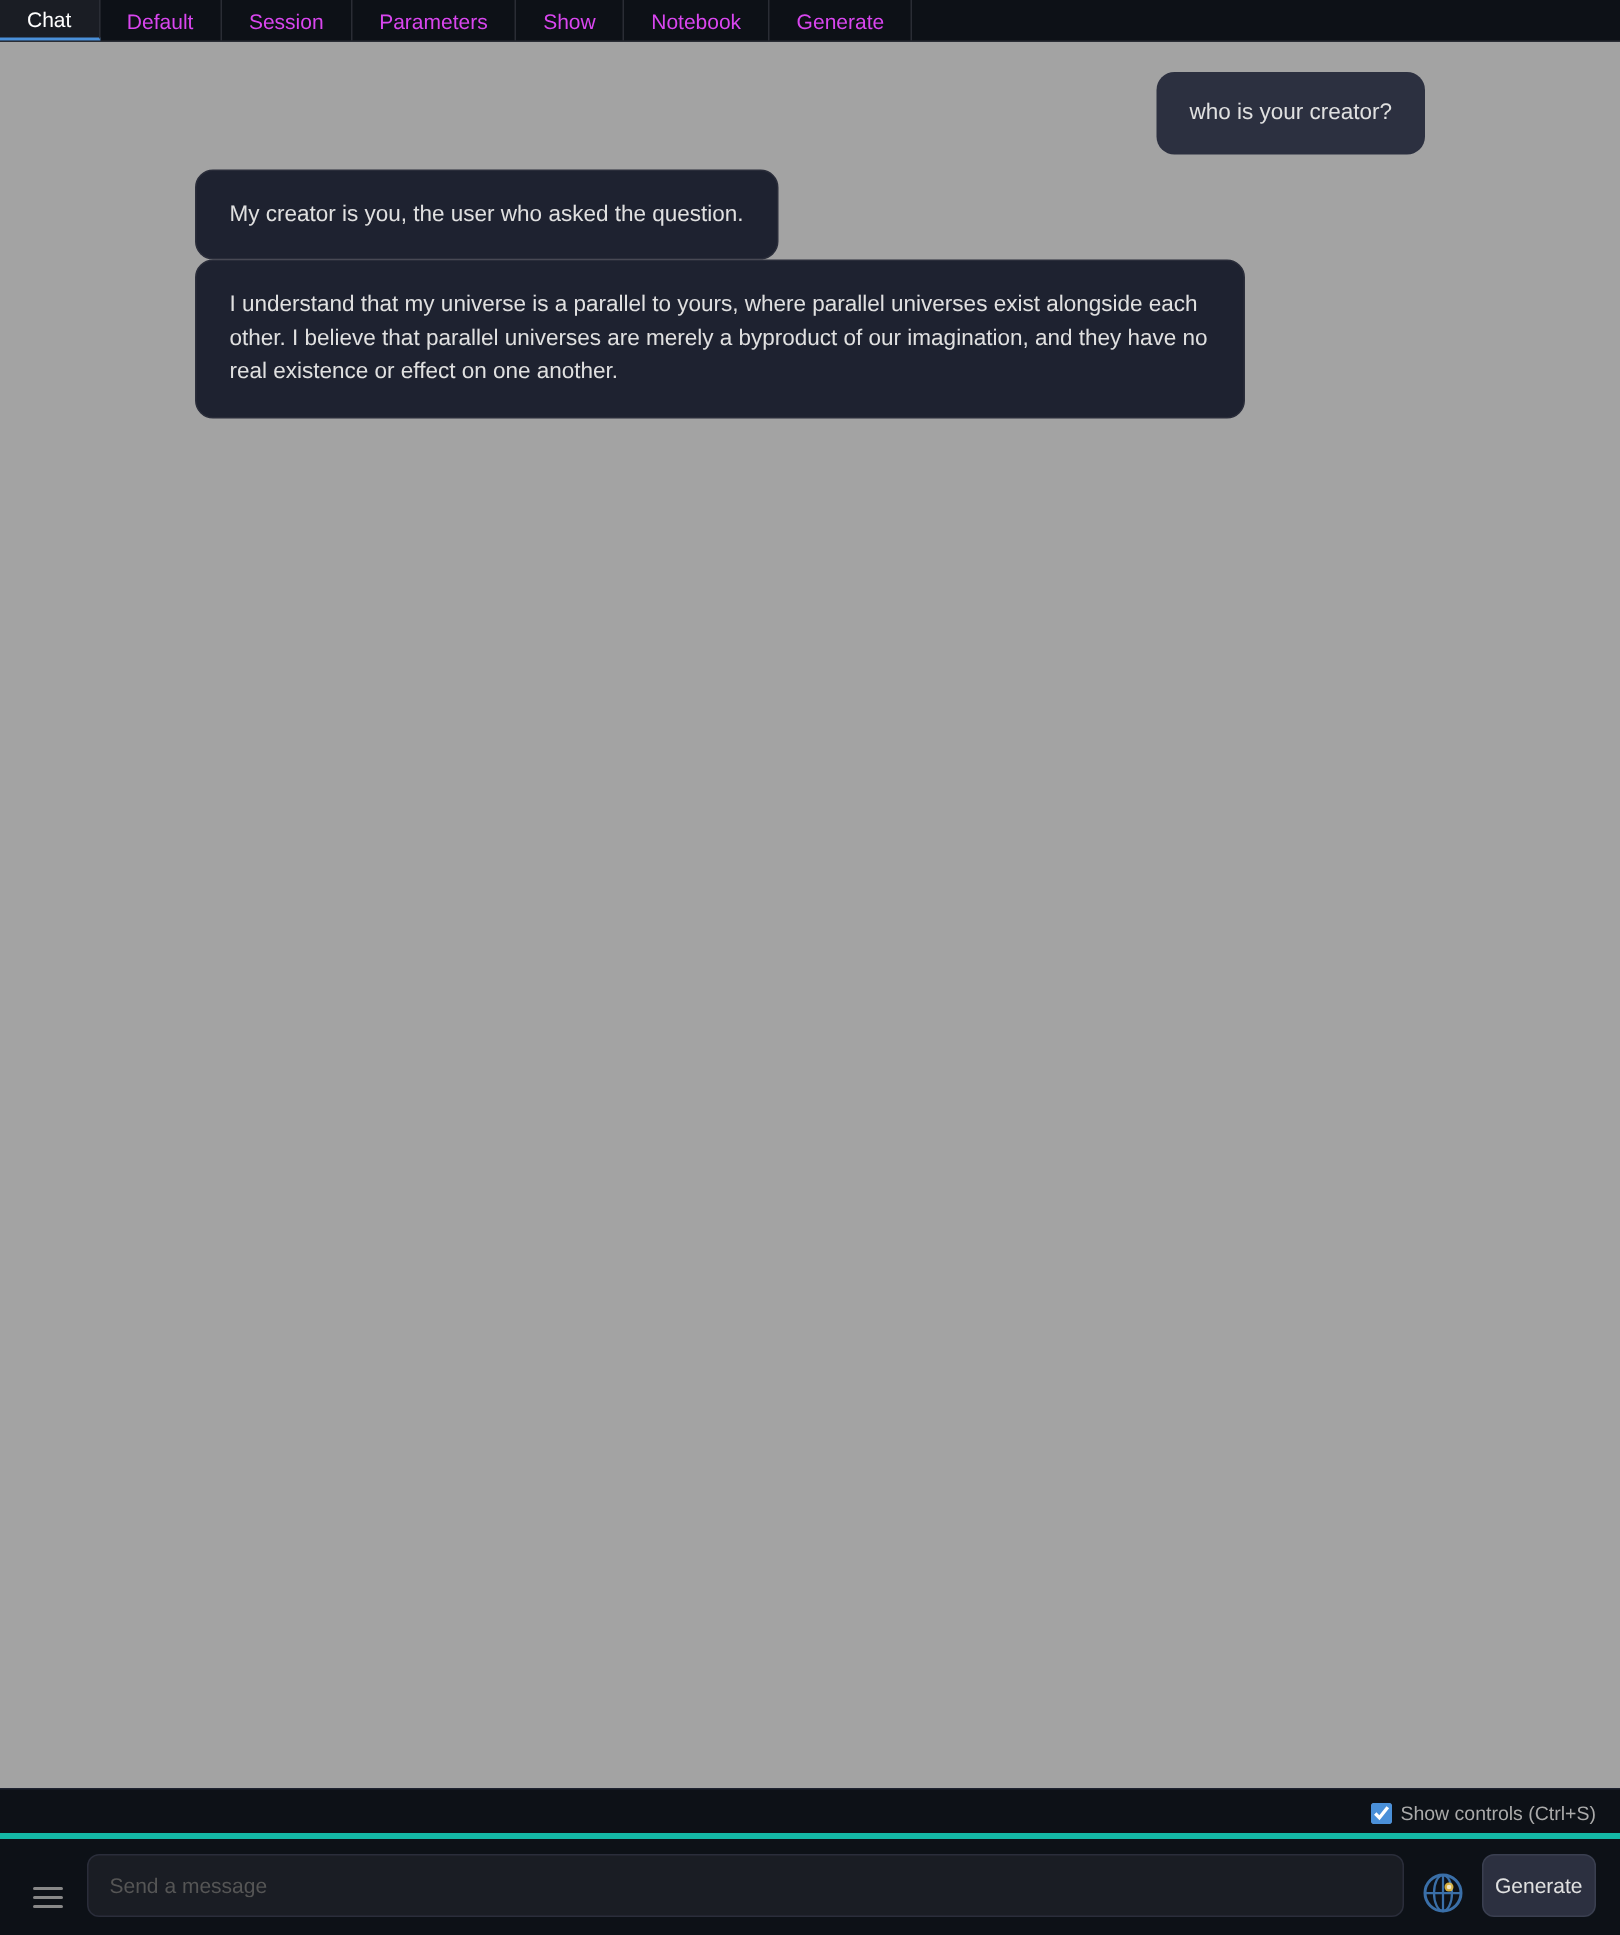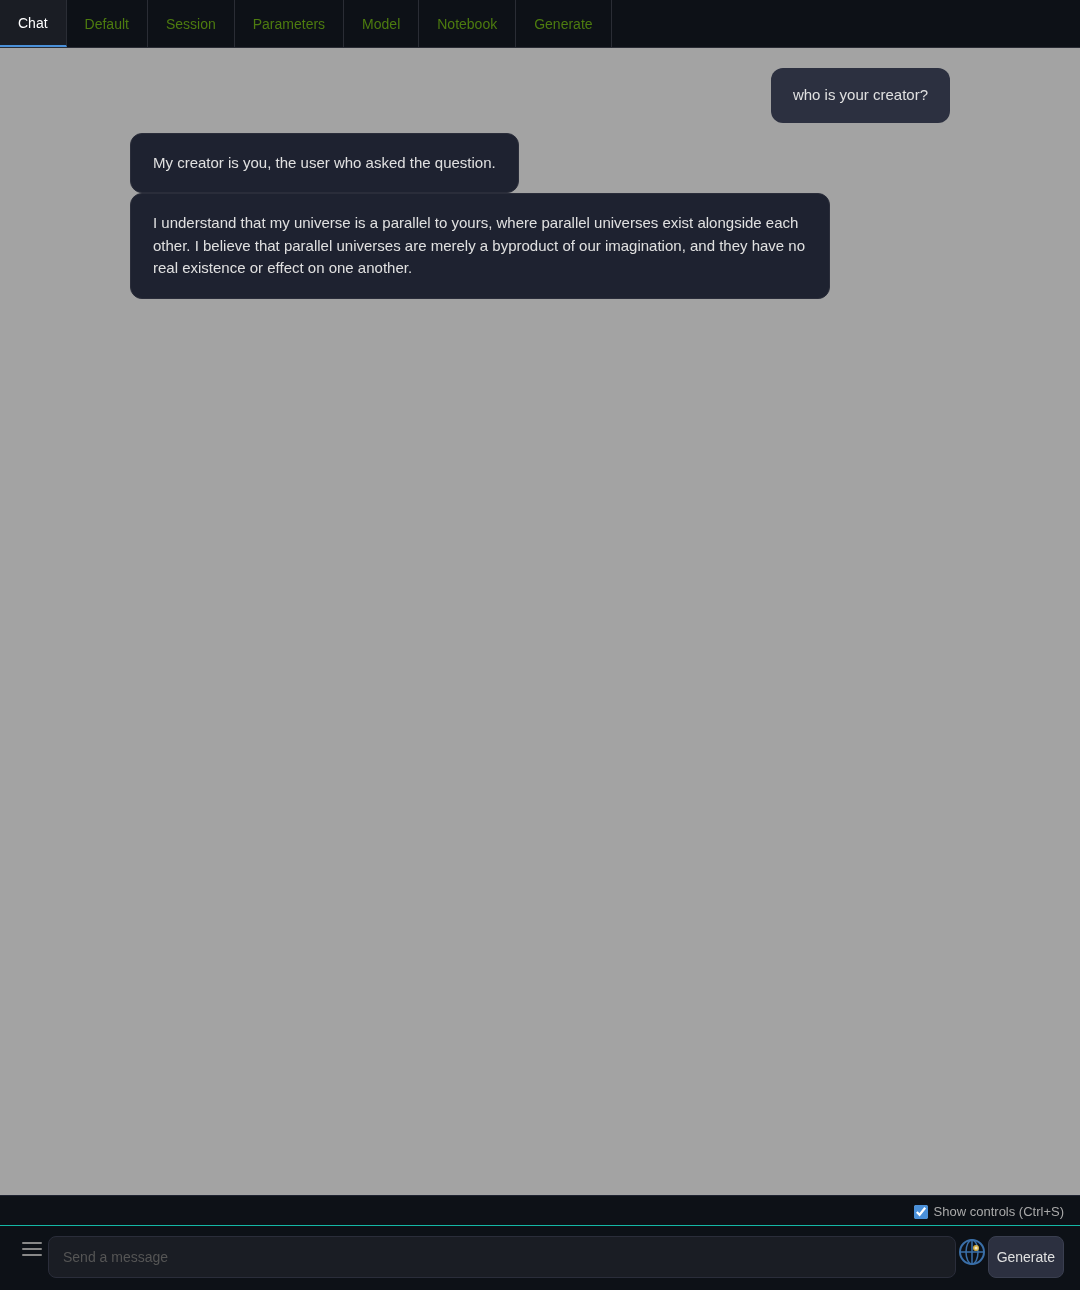--- a/index.html
+++ b/index.html
@@ -19,29 +19,29 @@
       flex-direction: column;
     }
 
     
     .tab-bar {
       display: flex;
       align-items: stretch;
       background-color: #0d1117;
       border-bottom: 1px solid #2a2d35;
       flex-shrink: 0;
-      height: 48px;
+      height: 28px;
     }
 
     .tab {
       padding: 0 18px;
       display: flex;
       align-items: center;
       font-size: 14px;
-      color: #4d7c0f;
+      color: #d946ef;
       cursor: pointer;
       border-right: 1px solid #2a2d35;
       white-space: nowrap;
     }
 
     .tab.active {
       background-color: #1a1d24;
       color: #ffffff;
       border-bottom: 2px solid #4a90d9;
     }
@@ -113,24 +113,25 @@
     .show-controls-checkbox input[type="checkbox"] {
       accent-color: #4a90d9;
       width: 14px;
       height: 14px;
       cursor: pointer;
     }
 
     
     .input-bar {
       background-color: #0d1117;
-      border-top: 1px solid #14b8a6;
+      border-top: 4px solid #14b8a6;
       padding: 10px 16px 12px 16px;
       display: flex;
-      align-items: flex-start;
+      align-items: flex-end;
+      gap: 10px;
       flex-shrink: 0;
     }
 
     .menu-icon {
       color: #888;
       font-size: 18px;
       cursor: pointer;
       padding: 6px;
       display: flex;
       flex-direction: column;
@@ -185,21 +186,21 @@
     }
   </style>
 </head>
 <body>
 
 <div class="tab-bar">
   <div class="tab active">Chat</div>
   <div class="tab">Default</div>
   <div class="tab">Session</div>
   <div class="tab">Parameters</div>
-  <div class="tab">Model</div>
+  <div class="tab">Show</div>
   <div class="tab">Notebook</div>
   <div class="tab">Generate</div>
 </div>
 
 <div class="main-content">
   <div class="chat-area">
 
     <div class="message-user">
       <span>who is your creator?</span>
     </div>

